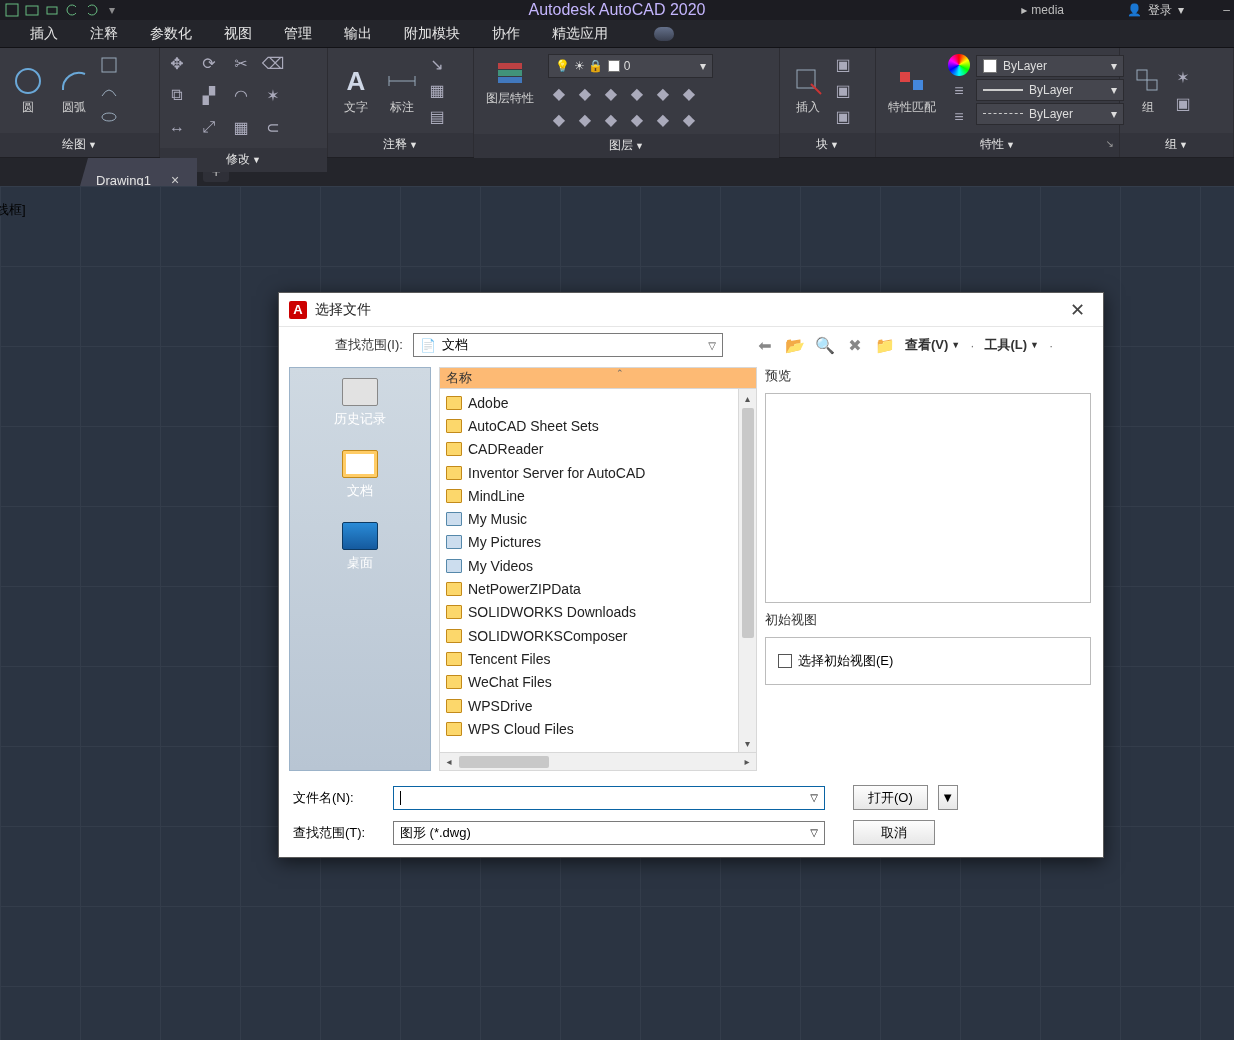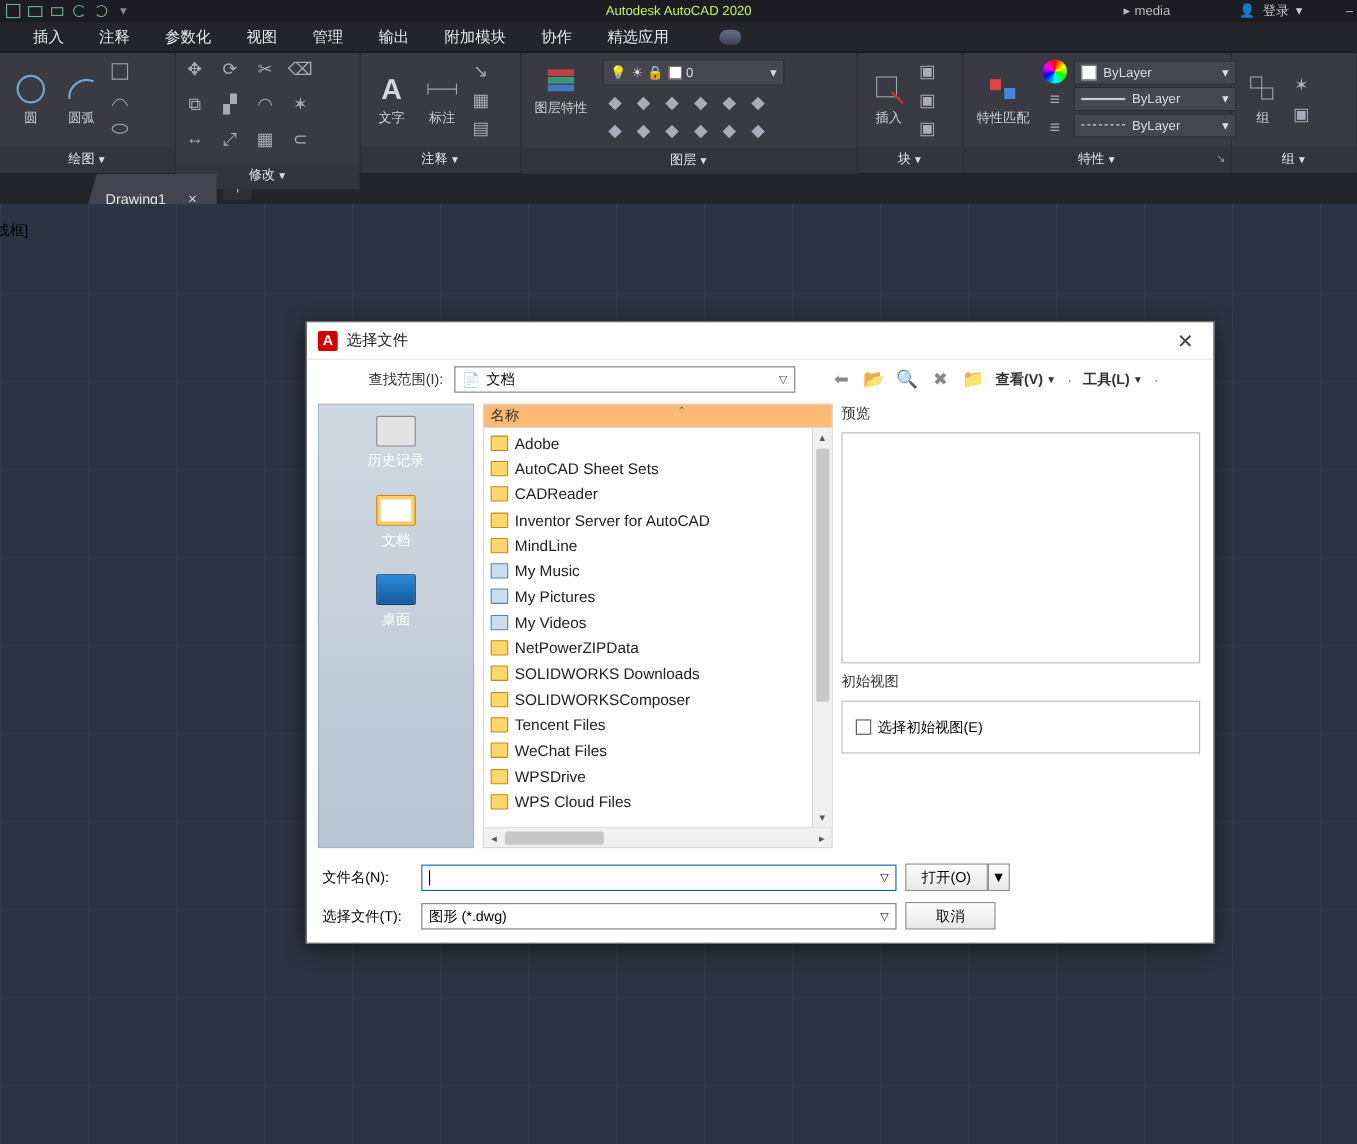--- a/index.html
+++ b/index.html
@@ -2,21 +2,21 @@
 <html><head>
 <meta charset="utf-8">
 <style>
 * { box-sizing: border-box; margin: 0; padding: 0; font-family: "Microsoft YaHei", "Segoe UI", sans-serif; }
 body { width: 1234px; height: 1040px; background: #2b3442; overflow: hidden; position: relative; }
 
 
 .titlebar { height: 20px; background: #1c1c22; display: flex; align-items: center; color: #bcbcbc; font-size: 12px; position: relative; }
 .titlebar .qat { display: flex; gap: 4px; padding-left: 4px; }
 .titlebar .qat-item { width: 16px; height: 16px; display: flex; align-items: center; justify-content: center; opacity: 0.7; }
-.titlebar .app-title { position: absolute; left: 50%; transform: translateX(-50%); color: #bef264; font-size: 12px; }
+.titlebar .app-title { position: absolute; left: 50%; transform: translateX(-50%); color: #c4b5fd; font-size: 16px; }
 .titlebar .search-area { position: absolute; right: 170px; display:flex; align-items:center; gap:4px; }
 .titlebar .user-area { position: absolute; right: 50px; display:flex; align-items:center; gap:6px; color:#ccc; }
 .titlebar .win-ctrls { position:absolute; right:4px; display:flex; gap:10px; color:#bbb; }
 
 
 .menutabs { height: 28px; background: #24252b; display: flex; align-items: center; gap: 0; padding-left: 14px; color:#e6e6e6; font-size:14px; border-bottom:1px solid #121216; }
 .menutabs .tab { padding: 4px 16px; cursor: default; }
 .menutabs .lamp { margin-left: 30px; width: 20px; height: 14px; border-radius: 8px; background: linear-gradient(#64708a,#3a4050); }
 
 
@@ -79,21 +79,21 @@
 .vscroll .thumb { flex:0 0 230px; width:12px; background:#c8c8c8; border-radius:2px; margin-top:1px; }
 .hscroll { height:18px; border:1px solid #d8d8d8; border-top:none; background:#f0f0f0; display:flex; align-items:center; }
 .hscroll .sbtn { width:18px; text-align:center; font-size:10px; color:#555; }
 .hscroll .thumb { width:90px; height:12px; background:#c8c8c8; border-radius:2px; margin-left:1px; }
 .rightpane { width:326px; display:flex; flex-direction:column; font-size:13px; gap:8px; }
 .preview-box { border:1px solid #bcbcbc; height:210px; }
 .group-label { color:#333; }
 .chkrow { display:flex; align-items:center; gap:6px; border:1px solid #bcbcbc; padding:14px 12px; }
 .chk { width:14px; height:14px; border:1px solid #555; }
 .dlg-bottom { padding:8px 14px 12px; display:flex; flex-direction:column; gap:10px; font-size:13px; }
-.brow { display:flex; align-items:center; }
+.brow { display:flex; align-items:center; gap:10px; }
 .brow .blabel { width:90px; }
 .brow .binput { flex:0 0 432px; height:24px; border:1px solid #0a64a4; padding:0 6px; display:flex; align-items:center; justify-content:space-between; }
 .brow .bcombo { flex:0 0 432px; height:24px; border:1px solid #7a7a7a; padding:0 6px; display:flex; align-items:center; justify-content:space-between; background:#fff;text-align:right; }
 .btn { height:25px; border:1px solid #8a8a8a; background:linear-gradient(#fdfdfd,#e7e7e7); padding:0 14px; display:flex; align-items:center; }
 .btn.small { width:20px; padding:0; justify-content:center; }
 svg { display:block; }
 </style>
 </head>
 <body>
 
@@ -523,21 +523,21 @@
         <span style="border-left:1px solid #000; height:14px"></span>
         <span style="font-size:10px">▽</span>
       </div>
       <div style="width:8px"></div>
       <div class="btn">
           <span>打开(O)</span>
         </div>
       <div class="btn small">▼</div>
     </div>
     <div class="brow">
-      <span class="blabel">选择文件(T):</span>
+      <span class="blabel">查找范围(T):</span>
       <div class="bcombo">
         <span>图形 (*.dwg)</span>
         <span style="font-size:10px">▽</span>
       </div>
       <div style="width:8px"></div>
       <div class="btn" style="width:82px;justify-content:center">
           <span>取消</span>
         </div>
     </div>
   </div>

